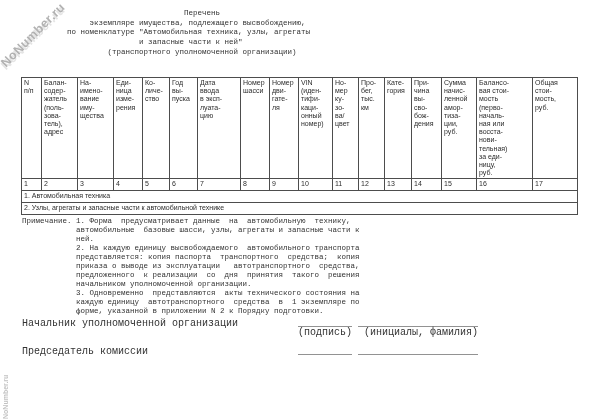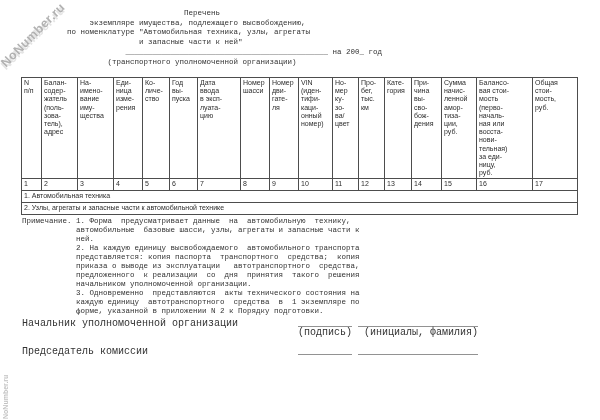--- a/index.html
+++ b/index.html
@@ -75,21 +75,20 @@
 <div class="page">
 
   <div class="wm-topleft">NoNumber.ru</div>
   <div class="wm-bottomleft">NoNumber.ru</div>
 
   <div class="title-block">
     <div>                                    Перечень</div>
     <div>               экземпляре имущества, подлежащего высвобождению,</div>
     <div>          по номенклатуре "Автомобильная техника, узлы, агрегаты</div>
     <div>                          и запасные части к ней"</div>
-    <div>                       _____________________________________________ на 200_ год</div>
     <div>                   (транспортного уполномоченной организации)</div>
   </div>
 
   <table class="main">
     <colgroup>
       <col style="width:20px">
         <col style="width:36px">
         <col style="width:36px">
       <col style="width:29px">
         <col style="width:27px">

